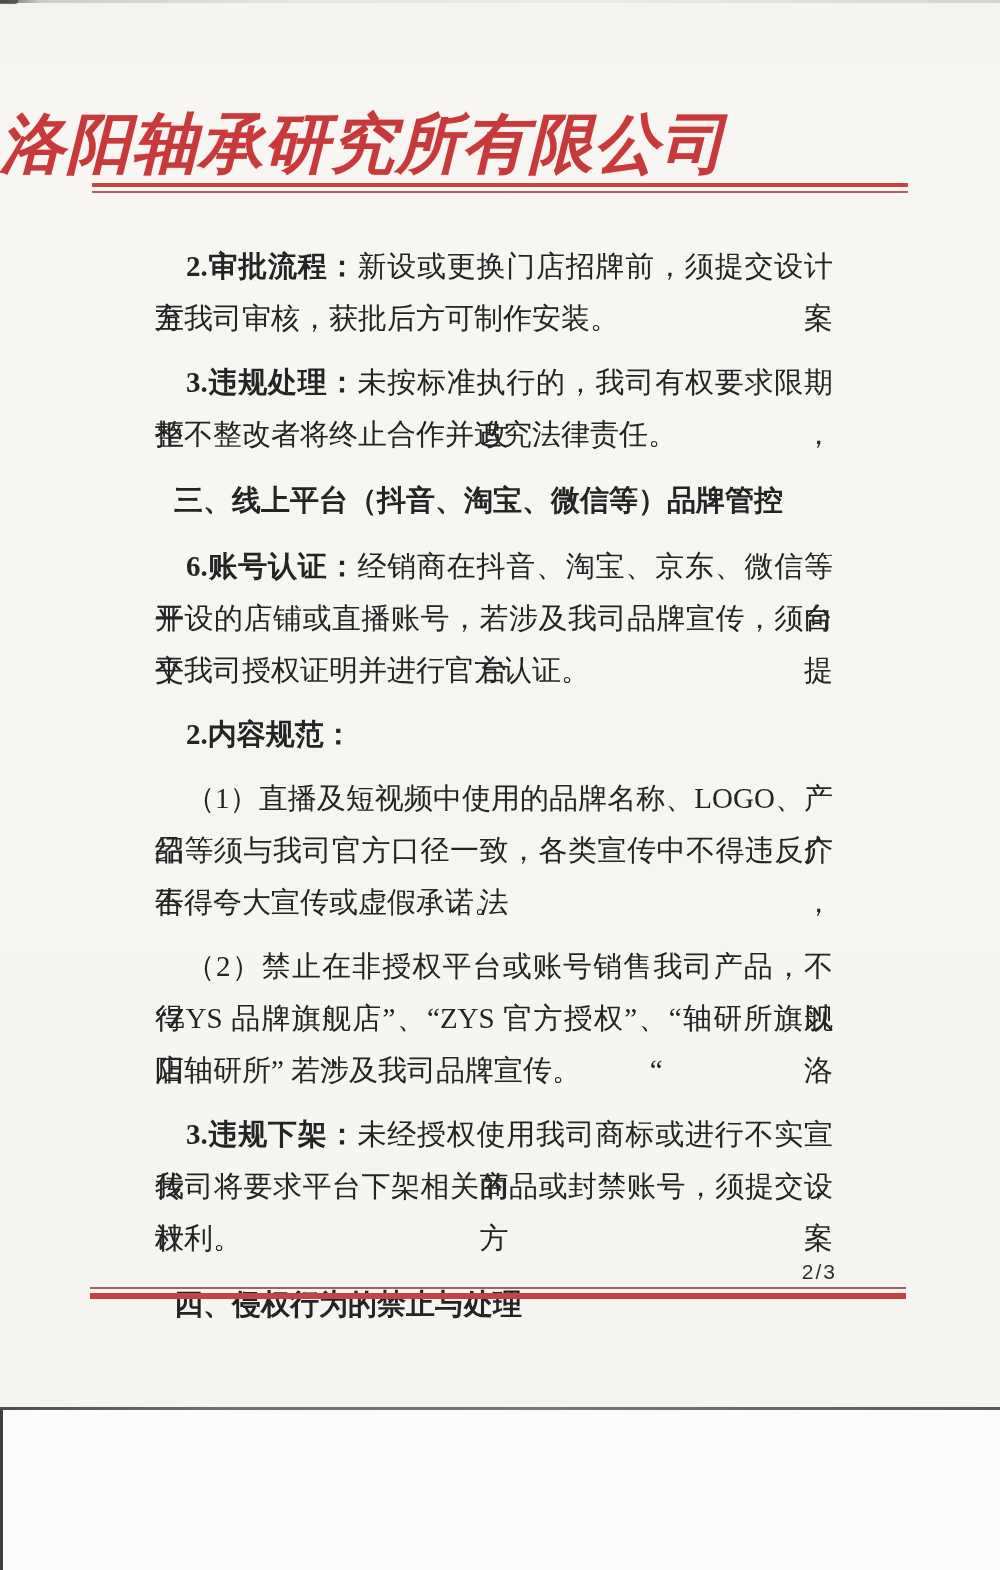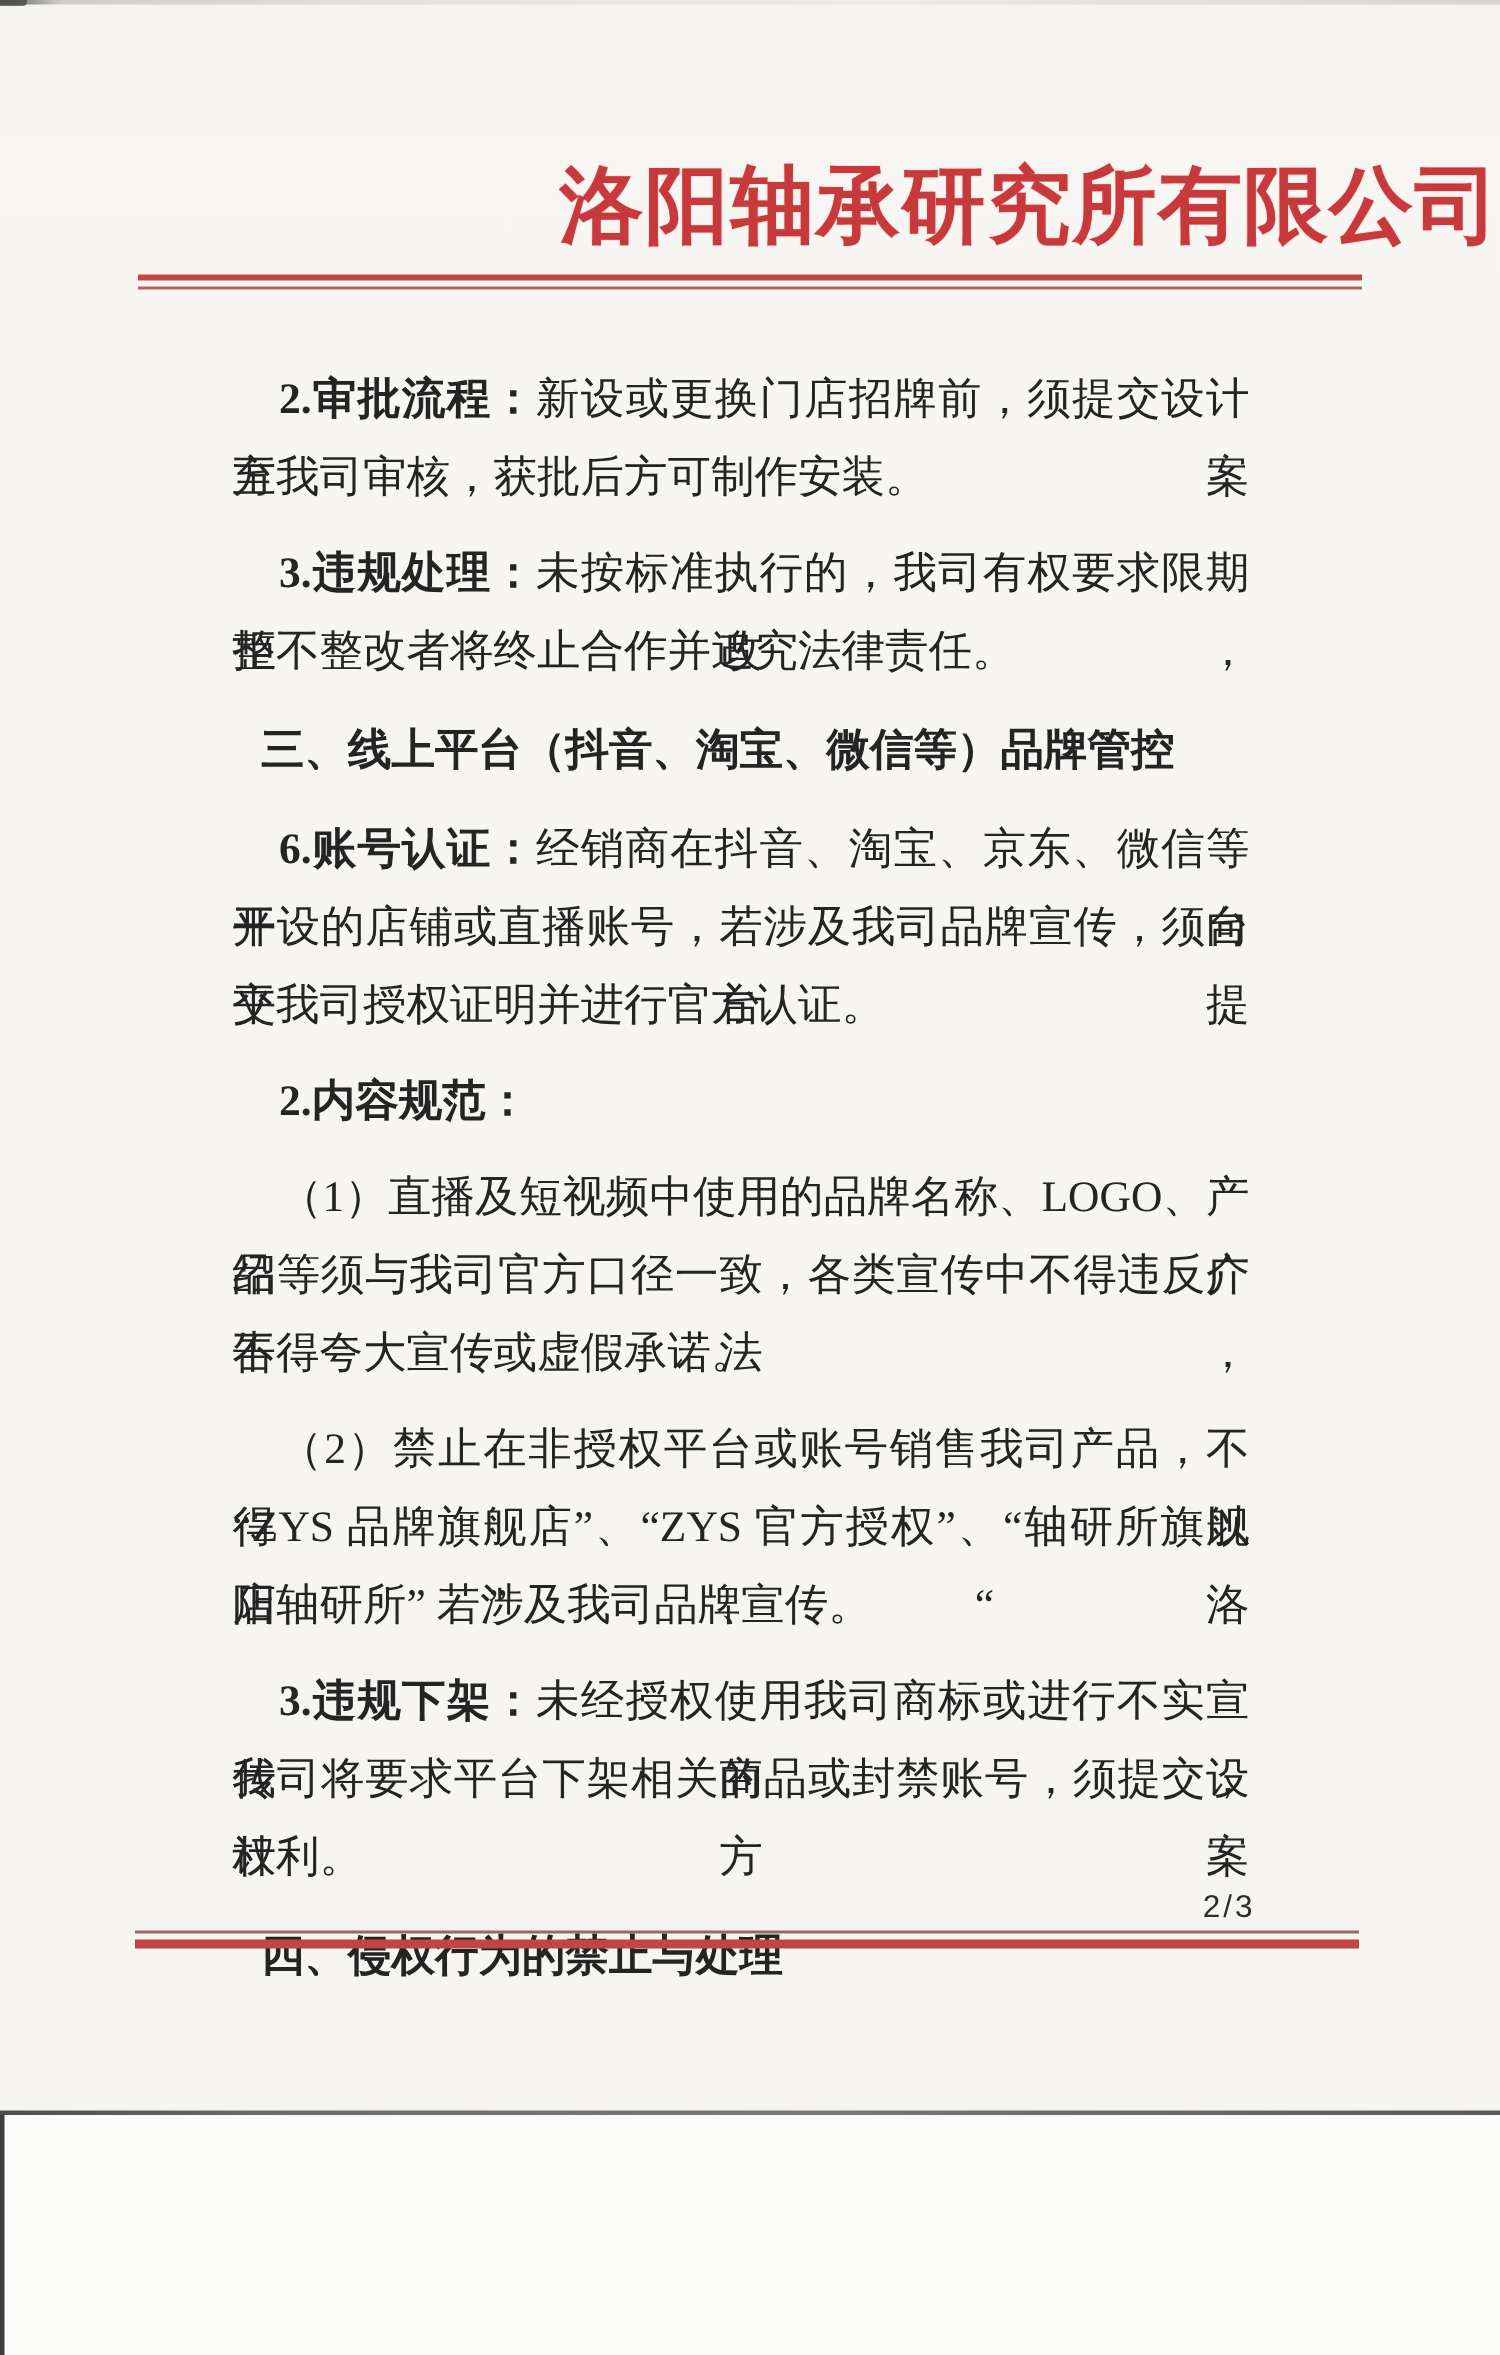--- a/index.html
+++ b/index.html
@@ -27,26 +27,27 @@
     position: absolute; top: 1410px; left: 0; right: 0; bottom: 0;
     background: #fbfbf9;
   }
   .left-edge-line {
     position: absolute; top: 1410px; left: 0; width: 3px; height: 160px;
     background: #3f3f3f;
   }
   
   .company-title {
     position: absolute; top: 100px; left: 0; width: 100%;
-    text-align: right;
-    font-size: 56px; font-weight: 700;
+    text-align: left;
+    font-size: 65px; font-weight: 700;
     letter-spacing: 1px;
     color: #c8393b;
     text-shadow: 0 0 1px rgba(200,57,59,.45);
     white-space: nowrap;
+    font-style: italic;
   }
   .rule { position: absolute; left: 92px; width: 816px; }
   .rule-thick-top   { top: 183px; height: 4px; background: #c64545; }
   .rule-thin-top    { top: 191px; height: 2px; background: #b26161; }
   .rule-thin-bottom { top: 1287px; height: 2px; background: #9b6565; left: 90px; }
   .rule-thick-bottom{ top: 1293px; height: 6px; background: #c44343; left: 90px; }
   
   .doc-body {
     position: absolute; top: 228px; left: 143px; width: 702px;
     font-size: 29px; color: #242424;

